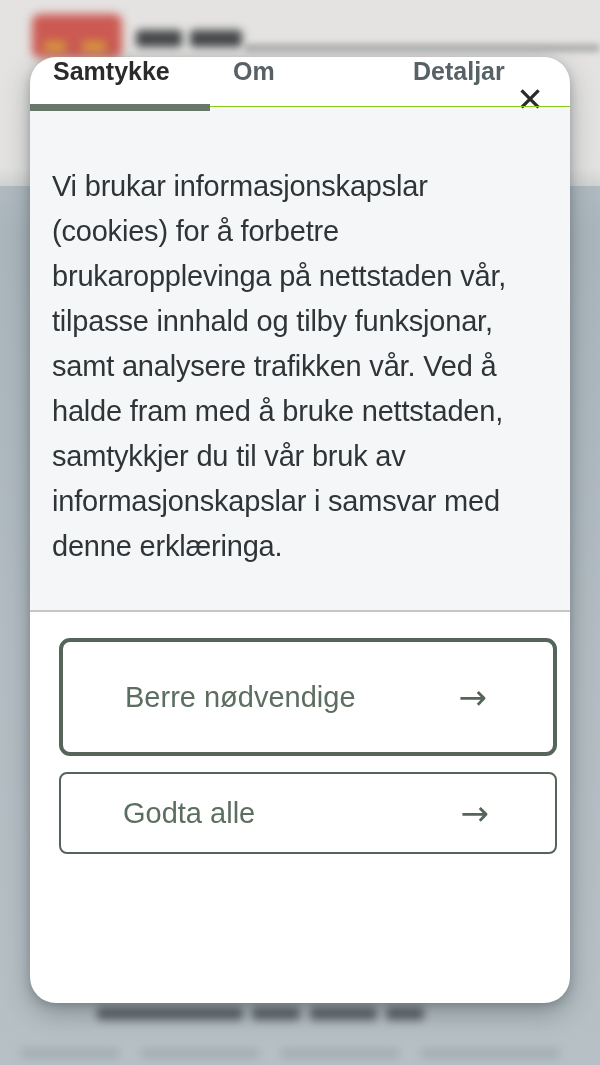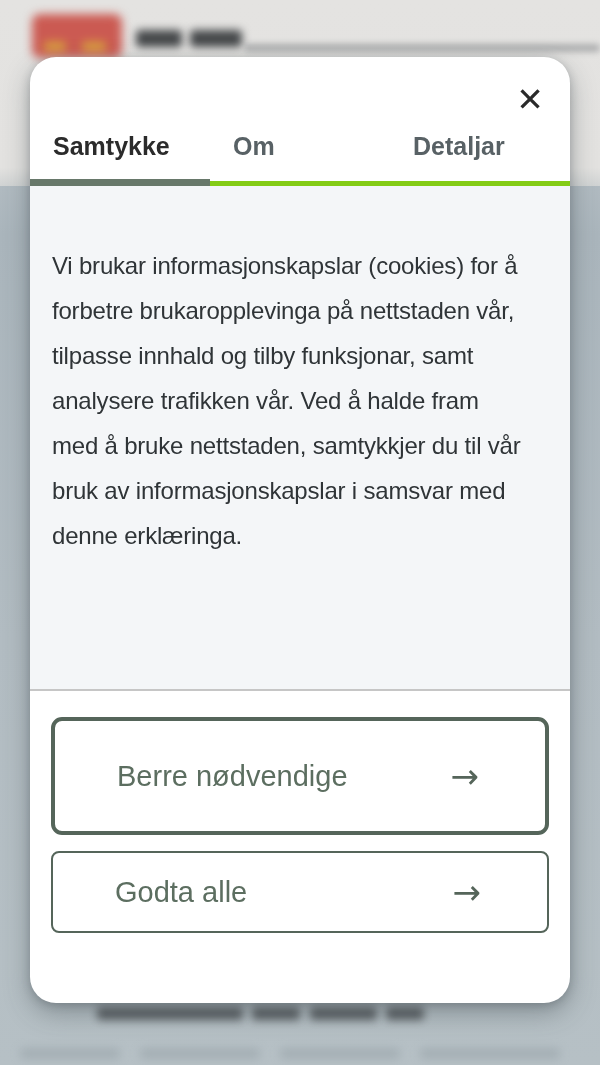--- a/index.html
+++ b/index.html
@@ -51,52 +51,52 @@
     box-shadow: 0 10px 26px rgba(55, 65, 70, .38), 0 2px 8px rgba(55, 65, 70, .25);
     box-sizing: border-box;
   }
   .close-btn {
     position: absolute; top: 20px; right: 16px; width: 48px; height: 46px;
     background: none; border: none; padding: 0; cursor: pointer;
     font-family: "DejaVu Sans", "Liberation Sans", sans-serif;
     font-size: 33px; font-weight: 400; color: #2a2a2a; line-height: 46px; text-align: center;
   }
   .tabs {
-    display: flex; margin-top: 75px; position: relative;
-    border-bottom: 5px solid #84cc16;
+    display: flex; position: relative;
+    border-bottom: 1px solid #84cc16;
   }
   .tab {
     flex: 1 1 0; position: relative; box-sizing: border-box;
     padding: 0 0 20px 23px; text-align: left;
     background: none; border: none; cursor: pointer;
     font-family: "Liberation Sans", sans-serif;
     font-size: 25px; font-weight: 600; color: #586165; line-height: 29px;
   }
   .tab.active { font-weight: 700; color: #2b2b2b; }
   .tab.active::after {
     content: ""; position: absolute; left: 0; right: 0; bottom: -4.5px; height: 7px;
     background: #67786a;
   }
   .dialog-body {
     box-sizing: border-box; height: 505px; overflow: hidden;
     background: #f4f6f8; border-bottom: 2px solid #c6c6c6;
     padding: 57px 48px 0 22px;
-    font-size: 24px; line-height: 45px; color: #2f3437; letter-spacing: -0.2px;
+    font-size: 29px; line-height: 45px; color: #2f3437; letter-spacing: -0.2px;
   }
   .actions {
     display: flex; flex-direction: column; gap: 16px;
     padding: 26px 21px 0 21px;
   }
   .action-btn {
     box-sizing: border-box; width: 100%;
     display: flex; align-items: center; justify-content: space-between;
     background: #ffffff; cursor: pointer;
     padding: 0 66px 0 62px;
     font-family: "Liberation Sans", sans-serif;
-    font-size: 29px; color: #5c6e60;
+    font-size: 29px; color: #5c6e60; margin-left: 8px;
   }
   .action-btn.primary   { height: 118px; border: 4.5px solid #55655a; border-radius: 11px; }
   .action-btn.secondary { height: 82px; border: 2px solid #55655a; border-radius: 8px; }
   .action-btn .arrow {
     font-family: "DejaVu Sans", "Liberation Sans", sans-serif;
     font-size: 34px; color: #55655a; line-height: 1;
   }
 </style>
 </head>
 <body>

